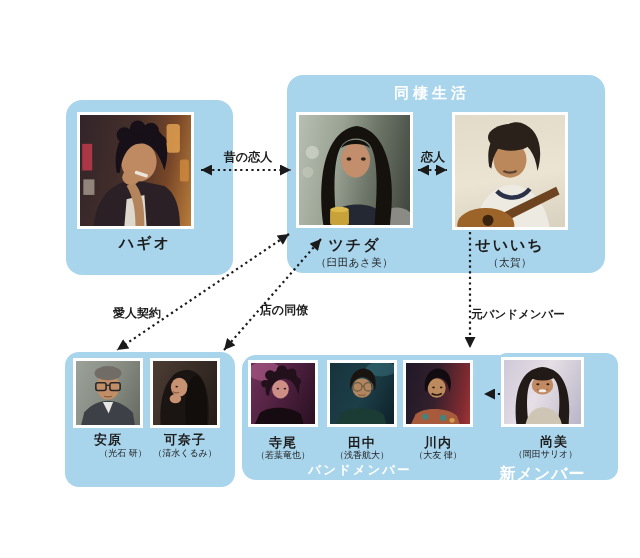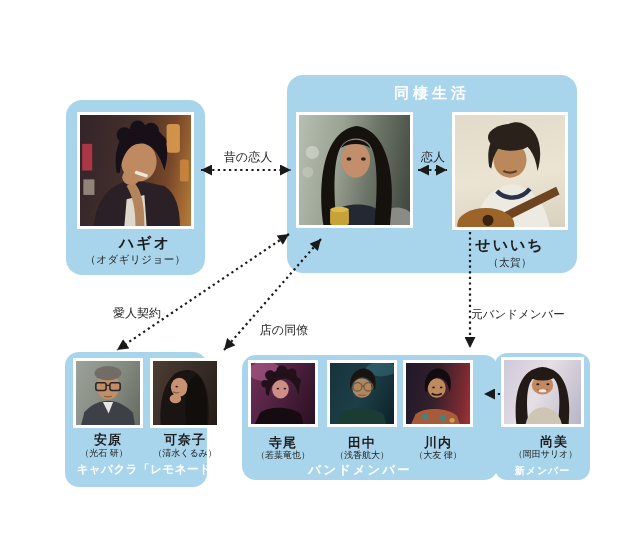--- a/index.html
+++ b/index.html
@@ -4,29 +4,29 @@
 <style>
   :root{
     --box-blue:#a9d5ec;
     --arrow:#1a1a1a;
     --group-label:#ffffff;
     --ink:#1d1d1d;
   }
   html,body{margin:0;padding:0;background:#fff;}
   body{font-family:"Liberation Sans","DejaVu Sans",sans-serif;color:var(--ink);}
   #canvas{position:relative;width:640px;height:558px;background:#fff;overflow:hidden;}
-  .card{position:absolute;background:var(--box-blue);border-radius:16px;}
+  .card{position:absolute;background:var(--box-blue);border-radius:16px;padding-left:28px;}
   .photo{position:absolute;border:3px solid #fff;box-sizing:border-box;overflow:hidden;background:#888;}
   .photo svg{position:absolute;inset:0;width:100%;height:100%;display:block;}
   .pname{position:absolute;text-align:center;font-weight:bold;font-size:15px;letter-spacing:2px;color:var(--ink);white-space:nowrap;}
   .pactor{position:absolute;text-align:center;font-size:10.5px;letter-spacing:0.5px;color:var(--ink);white-space:nowrap;}
   .sm .pname,.pname.sm{font-size:13px;letter-spacing:1px;}
   .sm .pactor,.pactor.sm{font-size:9px;letter-spacing:0;}
   .glabel{position:absolute;text-align:center;font-weight:bold;color:var(--group-label);white-space:nowrap;}
-  .rlabel{position:absolute;transform:translateX(-50%);font-weight:normal;font-size:12px;color:var(--ink);white-space:nowrap;z-index:6;}
+  .rlabel{position:absolute;transform:translateX(-50%);font-weight:bold;font-size:12px;color:var(--ink);white-space:nowrap;z-index:6;}
   #arrows{position:absolute;inset:0;z-index:5;pointer-events:none;}
   
   .ph-hagio{background:linear-gradient(100deg,#33242a 0%,#45302a 45%,#774628 75%,#b97d3a 100%);}
   .ph-tsuchida{background:linear-gradient(100deg,#b7bfb2 0%,#9aa294 35%,#6d7568 62%,#3f443c 100%);}
   .ph-seiichi{background:linear-gradient(170deg,#e3dbc9 0%,#ece4d2 55%,#d9d1bf 100%);}
   .ph-yasuhara{background:linear-gradient(115deg,#9ca299 0%,#848a80 55%,#646a60 100%);}
   .ph-kanako{background:linear-gradient(115deg,#4c3c33 0%,#352a24 60%,#241c18 100%);}
   .ph-terao{background:linear-gradient(115deg,#6e3058 0%,#4a1e3c 55%,#281020 100%);}
   .ph-tanaka{background:linear-gradient(115deg,#17333c 0%,#1d3f48 50%,#0d2129 100%);}
   .ph-kawauchi{background:linear-gradient(100deg,#201828 0%,#33202c 45%,#7e2a30 85%,#a03434 100%);}
@@ -51,21 +51,20 @@
         <circle cx="40" cy="18" r="7" fill="#181018"></circle>
           <circle cx="52" cy="12" r="7" fill="#181018"></circle>
         <circle cx="64" cy="14" r="7" fill="#181018"></circle>
           <circle cx="72" cy="24" r="6" fill="#181018"></circle>
         <path d="M58,100 C58,82 56,68 48,60 L42,64 C48,74 50,86 50,100 Z" fill="#b4845c"></path>
         <ellipse cx="46" cy="56" rx="8" ry="7" fill="#bb8860"></ellipse>
         <rect x="50" y="50" width="12" height="3" rx="1" fill="#ece6da" transform="rotate(18 50 50)"></rect>
       </svg>
     </div>
     <div class="pname" style="left:0;top:134px;width:158px;">ハギオ</div>
-    <div class="pactor" style="left:0;top:153px;width:139px;">（オダギリジョー）</div>
   </div>
 
   <div class="card" style="left:287px;top:75px;width:290px;height:198px;">
     <div class="glabel" style="left:0;top:9px;width:290px;font-size:15px;letter-spacing:4px;">同棲生活</div>
     <div class="photo ph-tsuchida" style="left:9px;top:37px;width:117px;height:116px;">
       <svg viewBox="0 0 100 100" preserveAspectRatio="none">
         <circle cx="12" cy="34" r="6" fill="#d8dcd0" opacity="0.6"></circle>
         <circle cx="8" cy="52" r="5" fill="#ccd2c4" opacity="0.5"></circle>
         <ellipse cx="88" cy="95" rx="15" ry="11" fill="#8b8b85"></ellipse>
         <path d="M28,100 L30,88 C42,79 64,79 74,88 L76,100 Z" fill="#232833"></path>
@@ -84,20 +83,22 @@
         <path d="M38,68 C46,76 60,76 68,66" stroke="#2b3148" stroke-width="4" fill="none"></path>
         <ellipse cx="50" cy="40" rx="15" ry="16" fill="#ba885a"></ellipse>
         <path d="M31,46 C26,16 48,4 60,7 C76,12 81,30 75,50 C73,34 66,25 55,23 C45,21 35,30 33,48 Z" fill="#2b211b"></path>
         <ellipse cx="51" cy="20" rx="21" ry="12" fill="#2b211b"></ellipse>
         <path d="M44,50 Q50,53 56,50" stroke="#57402e" stroke-width="2" fill="none"></path>
         <path d="M34,92 L92,64 L95,71 L40,98 Z" fill="#6e4420"></path>
         <ellipse cx="28" cy="98" rx="26" ry="15" fill="#9c6428"></ellipse>
         <circle cx="30" cy="94" r="5" fill="#3a2410"></circle>
       </svg>
     </div>
+    <div class="pname" style="left:9px;top:161px;width:117px;">ツチダ</div>
+    <div class="pactor" style="left:9px;top:181px;width:117px;">（臼田あさ美）</div>
     <div class="pname" style="left:165px;top:161px;width:116px;">せいいち</div>
     <div class="pactor" style="left:165px;top:181px;width:116px;">（太賀）</div>
   </div>
 
   <div class="card sm" style="left:65px;top:352px;width:142px;height:135px;border-radius:14px;">
     <div class="photo ph-yasuhara" style="left:8px;top:6px;width:70px;height:70px;">
       <svg viewBox="0 0 100 100" preserveAspectRatio="none">
         <path d="M8,100 L13,80 C24,67 38,62 50,62 C64,62 78,69 89,81 L92,100 Z" fill="#3d4147"></path>
         <path d="M42,64 L58,64 L51,82 Z" fill="#e6e6e4"></path>
         <ellipse cx="50" cy="40" rx="18" ry="20" fill="#c28e66"></ellipse>
@@ -113,24 +114,23 @@
         <path d="M12,100 C8,44 28,12 56,14 C82,18 90,52 86,100 Z" fill="#1a1412"></path>
         <ellipse cx="41" cy="41" rx="13" ry="15" fill="#c79272"></ellipse>
         <ellipse cx="37" cy="40" rx="2" ry="1.5" fill="#2a1c14"></ellipse>
         <path d="M31,48 Q36,51 41,49" stroke="#8a5c40" stroke-width="1.6" fill="none"></path>
         <ellipse cx="35" cy="59" rx="9" ry="7" fill="#c79272"></ellipse>
         <path d="M52,100 C48,52 54,26 68,22 C84,32 86,64 84,100 Z" fill="#120e0c"></path>
         <path d="M30,24 C36,16 50,14 58,18 L54,28 C46,22 36,22 30,24 Z" fill="#1a1412"></path>
       </svg>
     </div>
     <div class="pname sm" style="left:8px;top:79px;width:70px;">安原</div>
-    <div class="pactor sm" style="left:4px;top:95px;width:70px;">（光石 研）</div>
+    <div class="pactor sm" style="left:23px;top:95px;width:70px;">（光石 研）</div>
     <div class="pname sm" style="left:85px;top:79px;width:70px;">可奈子</div>
     <div class="pactor sm" style="left:85px;top:95px;width:70px;">（清水くるみ）</div>
-    <div class="glabel" style="left:0;top:110px;width:170px;font-size:11.5px;letter-spacing:0.5px;">キャバクラ「レモネード」</div>
   </div>
 
   <div class="card sm" style="left:242px;top:355px;width:256px;height:125px;border-radius:14px;">
     <div class="photo ph-terao" style="left:6px;top:5px;width:70px;height:67px;">
       <svg viewBox="0 0 100 100" preserveAspectRatio="none">
         <ellipse cx="22" cy="14" rx="26" ry="16" fill="#c06898" opacity="0.5"></ellipse>
         <path d="M6,100 L14,82 C28,70 62,70 78,84 L82,100 Z" fill="#170b12"></path>
         <ellipse cx="46" cy="43" rx="13" ry="15" fill="#cd8e86"></ellipse>
         <path d="M24,52 C18,24 38,8 54,10 C72,13 80,30 74,52 C70,36 64,28 54,26 C42,24 30,34 28,54 Z" fill="#22101a"></path>
         <circle cx="30" cy="20" r="8" fill="#22101a"></circle>
@@ -184,21 +184,21 @@
         <ellipse cx="50" cy="24" rx="17" ry="8" fill="#221a16"></ellipse>
         <ellipse cx="44" cy="38" rx="2" ry="1.6" fill="#2e1c12"></ellipse>
         <ellipse cx="57" cy="38" rx="2" ry="1.6" fill="#2e1c12"></ellipse>
         <path d="M43,46 Q50,52 57,46" stroke="#9c5a46" stroke-width="1.5" fill="none"></path>
         <ellipse cx="50" cy="48" rx="5" ry="2.4" fill="#f2eee8"></ellipse>
         <path d="M28,100 C32,82 40,74 52,74 C64,76 72,84 75,100 Z" fill="#cfc5b5"></path>
       </svg>
     </div>
     <div class="pname sm" style="left:0;top:80px;width:118px;">尚美</div>
     <div class="pactor sm" style="left:0;top:95px;width:101px;">（岡田サリオ）</div>
-    <div class="glabel" style="left:0;top:111px;width:95px;font-size:10px;letter-spacing:1px;">新メンバー</div>
+    <div class="glabel" style="left:0;top:111px;width:95px;font-size:16px;letter-spacing:1px;">新メンバー</div>
   </div>
 
   <svg id="arrows" width="640" height="558" viewBox="0 0 640 558">
     <defs>
       <marker id="ah" viewBox="0 0 10 10" refX="10" refY="5" markerWidth="5.5" markerHeight="5" orient="auto-start-reverse">
         <path d="M0,0 L10,5 L0,10 z" fill="var(--arrow,#1a1a1a)"></path>
       </marker>
     </defs>
     <g stroke="var(--arrow,#1a1a1a)" stroke-width="2.2" stroke-dasharray="2.2 3.4" fill="none">
       <line x1="201" y1="170" x2="291" y2="170" marker-start="url(#ah)" marker-end="url(#ah)"></line>
@@ -206,16 +206,16 @@
       <line x1="289" y1="234" x2="117" y2="350" marker-start="url(#ah)" marker-end="url(#ah)"></line>
       <line x1="321" y1="239" x2="224" y2="350" marker-start="url(#ah)" marker-end="url(#ah)"></line>
       <line x1="470" y1="232" x2="470" y2="348" marker-end="url(#ah)"></line>
       <line x1="500" y1="394" x2="484" y2="394" marker-end="url(#ah)"></line>
     </g>
   </svg>
 
   <div class="rlabel" style="left:248px;top:149px;">昔の恋人</div>
   <div class="rlabel" style="left:433px;top:149px;">恋人</div>
   <div class="rlabel" style="left:137px;top:305px;">愛人契約</div>
-  <div class="rlabel" style="left:284px;top:322px;">店の同僚</div>
+  <div class="rlabel" style="left:284px;top:302px;">店の同僚</div>
   <div class="rlabel" style="left:518px;top:307px;font-size:11.5px;">元バンドメンバー</div>
 
 </div>
 
 </body></html>

